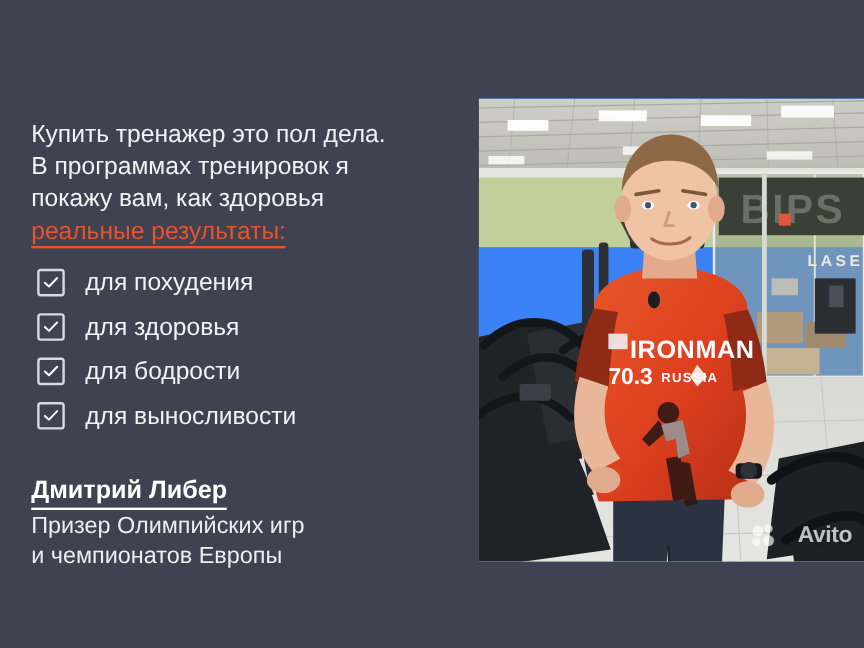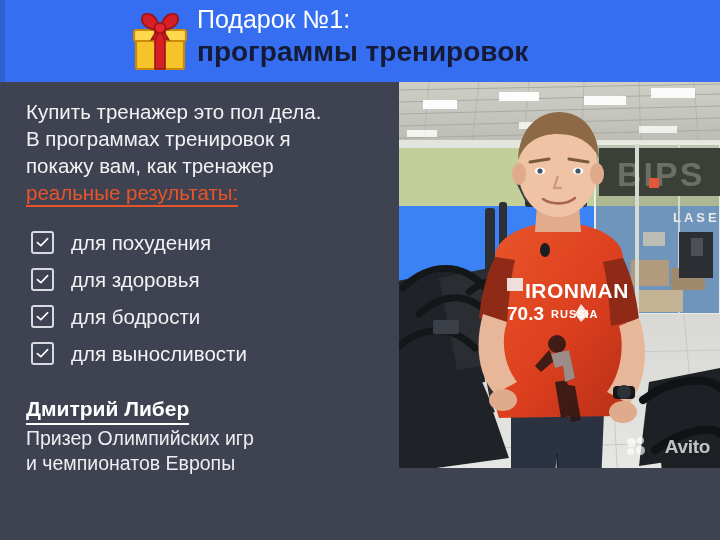--- a/index.html
+++ b/index.html
@@ -68,21 +68,21 @@
     color:#e8542a;
     border-bottom:2px solid #e8542a;
     padding-bottom:1px;
     margin-top:12px;
   }
 
   .checklist{
     position:absolute;left:31px;top:142px;width:360px;
   }
   .check-row{
-    display:flex;align-items:center;height:37px;
+    display:flex;height:37px;
   }
   .check-box{
     width:23px;height:23px;border:2px solid #d7dae0;border-radius:3px;
     box-sizing:border-box;flex:0 0 auto;
     display:flex;align-items:center;justify-content:center;
   }
   .check-box svg{display:block;}
   .check-label{
     margin-left:17px;color:#f1f2f4;font-size:20.5px;line-height:23px;
     font-weight:400;white-space:nowrap;
@@ -99,54 +99,27 @@
   .sig-desc{
     margin-top:1px;
     color:#eceef1;font-size:19.5px;line-height:25px;font-weight:400;
   }
 </style>
 </head>
 <body>
 
 <div class="page">
 
-  <div class="header">
-    <div class="header-edge"></div>
-
-    <div class="gift-icon">
-      <svg viewBox="0 0 54 62" width="54" height="62" aria-hidden="true">
-
-        <rect x="3" y="26" width="48" height="33" rx="2" fill="#F6C42A" stroke="#C98A0A" stroke-width="2.2"></rect>
-
-        <rect x="1" y="20" width="52" height="11" rx="2" fill="#FFD84D" stroke="#C98A0A" stroke-width="2.2"></rect>
-
-        <rect x="22" y="20" width="10" height="39" fill="#D61F26" stroke="#9E1317" stroke-width="1.6"></rect>
-
-        <path d="M27 20 C16 20 8 15 9 8 C10 2 19 3 23 9 C25 12 26 16 27 20 Z" fill="#D61F26" stroke="#9E1317" stroke-width="1.8"></path>
-        <path d="M27 20 C38 20 46 15 45 8 C44 2 35 3 31 9 C29 12 28 16 27 20 Z" fill="#D61F26" stroke="#9E1317" stroke-width="1.8"></path>
-
-        <path d="M25 18 L18 30 L23 29 L26 21 Z" fill="#C01A20" stroke="#9E1317" stroke-width="1.2"></path>
-        <path d="M29 18 L36 30 L31 29 L28 21 Z" fill="#C01A20" stroke="#9E1317" stroke-width="1.2"></path>
-
-        <ellipse cx="27" cy="18" rx="5.5" ry="5" fill="#E8252C" stroke="#9E1317" stroke-width="1.6"></ellipse>
-      </svg>
-    </div>
-
-    <div class="header-text">
-      <div class="header-line1">Подарок №1:</div>
-      <div class="header-line2">программы тренировок</div>
-    </div>
-  </div>
 
   <div class="content">
 
     <div class="lead">
       <span>Купить тренажер это пол дела.</span><br>
       <span>В программах тренировок я</span><br>
-      <span>покажу вам, как тренажер</span><br>
+      <span>покажу вам, как здоровья</span><br>
       <span class="hl">реальные результаты:</span>
     </div>
 
     <div class="checklist">
 
       <div class="check-row">
         <span class="check-box">
           <svg viewBox="0 0 19 19" width="15" height="15" aria-hidden="true">
             <path d="M3 9.6 L7.4 13.6 L16 4.6" fill="none" stroke="#FFFFFF" stroke-width="2.1" stroke-linecap="round" stroke-linejoin="round"></path>
           </svg>

